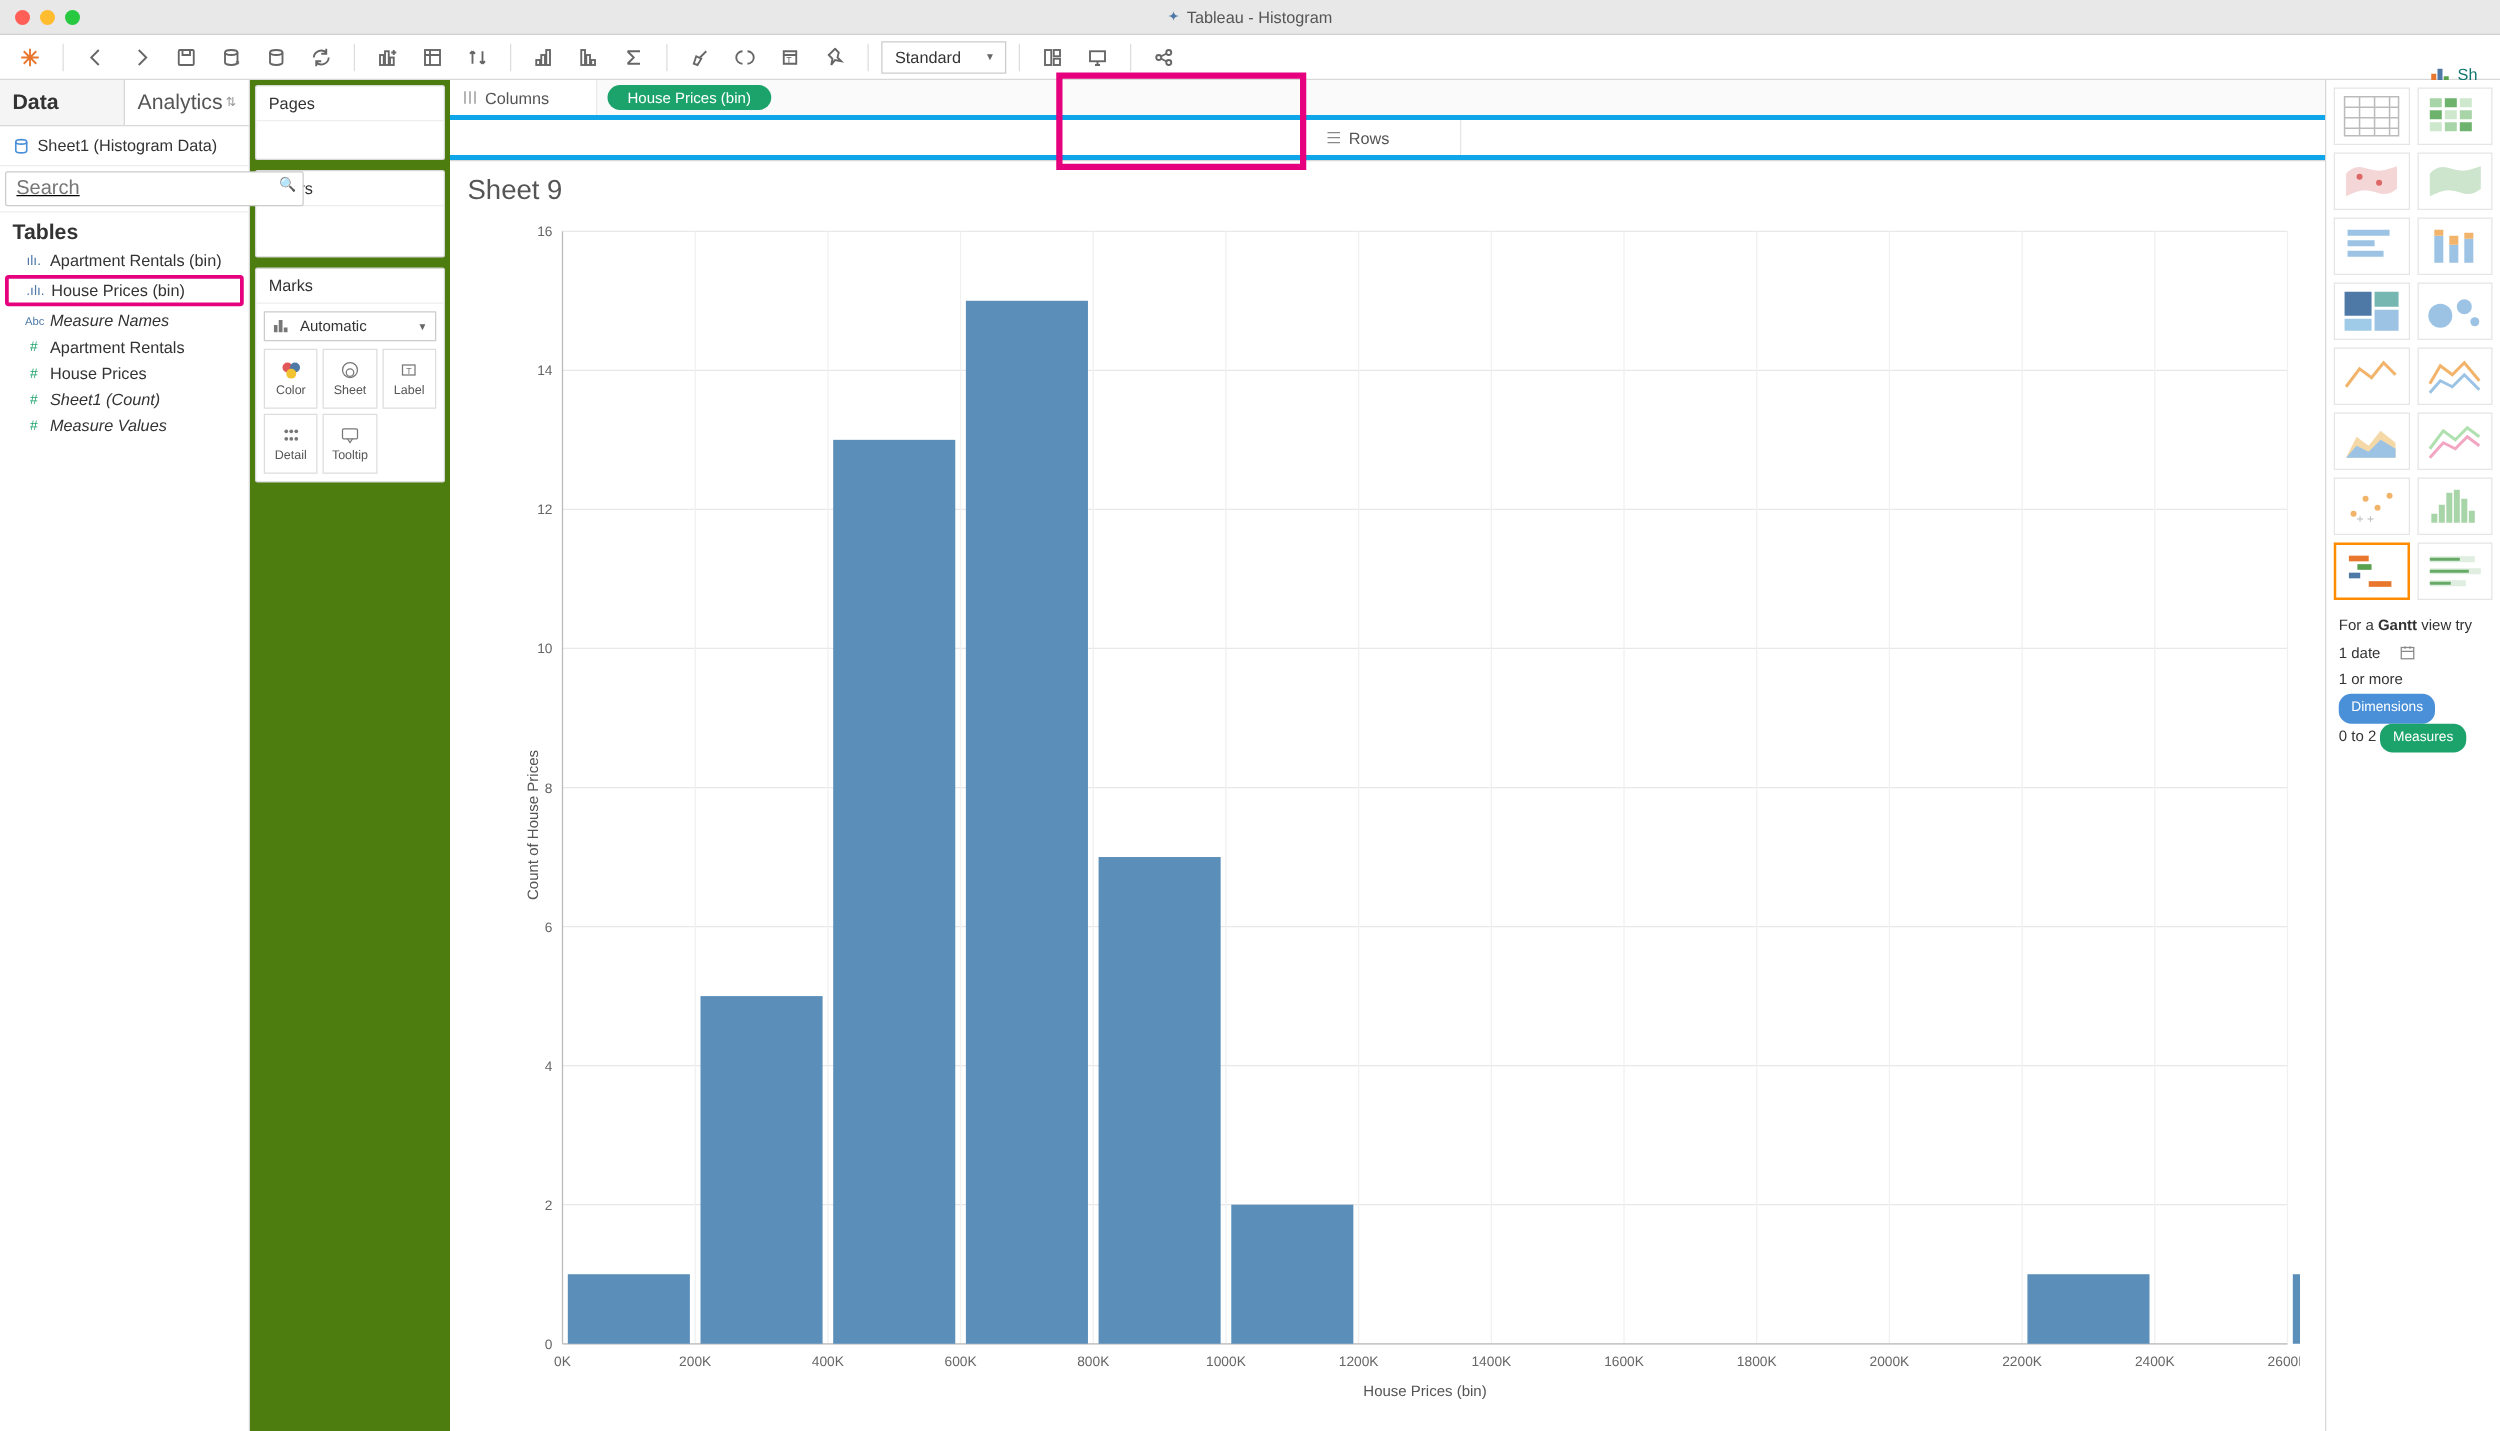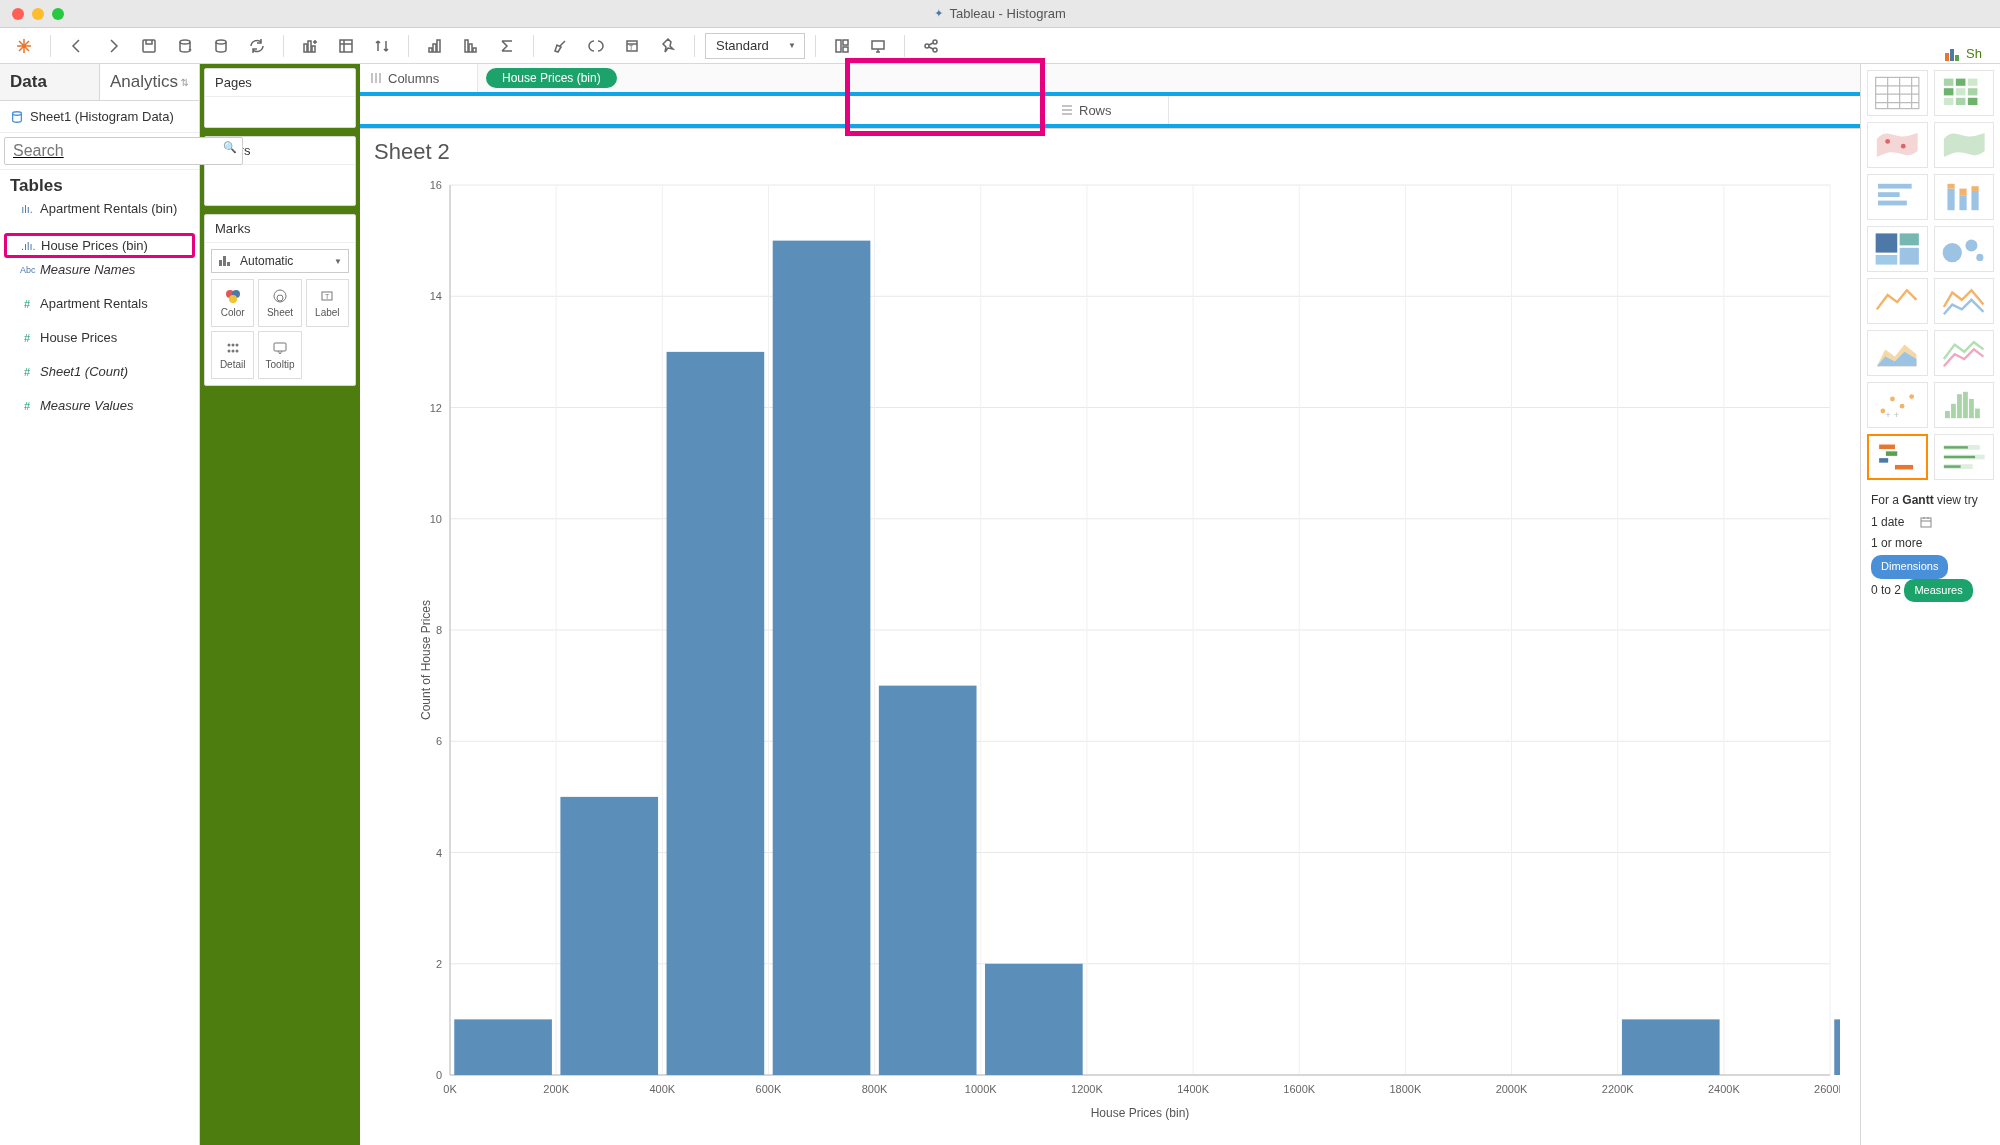--- a/index.html
+++ b/index.html
@@ -14,42 +14,42 @@
 .tab-logo { font-size: 11px; color: #4e79a7; }
 
 
 .toolbar { height: 36px; background: #fff; border-bottom: 1px solid #d8d8d8; display: flex; align-items: center; padding: 0 8px; gap: 4px; }
 .tb-btn { width: 32px; height: 28px; display: flex; align-items: center; justify-content: center; color: #555; border-radius: 3px; cursor: pointer; }
 .tb-btn svg { width: 16px; height: 16px; stroke: #666; fill: none; stroke-width: 1.5; }
 .tb-sep { width: 1px; height: 22px; background: #ddd; margin: 0 6px; }
 .tb-select { height: 26px; border: 1px solid #ccc; padding: 0 24px 0 10px; font-size: 13px; background: #fff; position: relative; display: flex; align-items: center; min-width: 100px; cursor: pointer; }
 .tb-select::after { content: "▼"; position: absolute; right: 8px; font-size: 8px; color: #666; }
 .tb-right { margin-left: auto; display: flex; align-items: center; gap: 4px; }
-.showme-btn { display:flex; gap:6px; padding:0 10px; height:28px; cursor:pointer; color:#4d7c0f;margin-top:28px;}
+.showme-btn { display:flex; align-items:center; gap:6px; padding:0 10px; height:28px; cursor:pointer; color:#0f766e;margin-top:28px;}
 .showme-btn svg{width:16px;height:16px;}
 
 
 .main { display: flex; height: calc(100% - 64px); }
 
 
 .datapane { width: 200px; background: #fff; border-right: 1px solid #d8d8d8; display: flex; flex-direction: column; }
 .dp-tabs { display: flex; border-bottom: 1px solid #d8d8d8; }
 .dp-tab { flex: 1; padding: 8px 10px; font-size: 17px; cursor: pointer; text-align: left; }
 .dp-tab.active { font-weight: 600; background: #f5f5f5; border-right:1px solid #d8d8d8; }
 .dp-tab.analytics { display:flex; justify-content:space-between; align-items:center; color:#555;}
 .dp-tab.analytics::after{content:"⇅"; font-size:10px;color:#999;}
 .dp-source { padding: 8px 10px; display: flex; align-items: center; gap: 6px; font-size: 13px; color: #333; border-bottom: 1px solid #eee; cursor:pointer;}
 .dp-source svg{width:14px;height:14px;stroke:#4a90d9;fill:none;stroke-width:1.5;}
 .dp-search { display: flex; align-items: center; padding: 4px; gap: 4px; border-bottom: 1px solid #eee; }
 .dp-search input { flex: 1; border: 1px solid #ccc; padding: 4px 22px 4px 8px; font-size: 16px; border-radius:2px;text-decoration:underline;}
 .dp-search-wrap{position:relative;flex:1;}
 .dp-search-wrap::after{content:"🔍";position:absolute;right:6px;top:4px;font-size:11px;color:#999;}
 .dp-search-btn{width:22px;height:22px;display:flex;align-items:center;justify-content:center;color:#666;cursor:pointer;}
 .dp-section { padding: 6px 10px 2px; font-weight: 600; font-size: 17px; color: #333; }
-.dp-field { padding: 3px 10px 16px 20px; display: flex; align-items: center; gap: 6px; font-size: 13px; cursor: pointer; white-space:nowrap;}
+.dp-field { padding: 3px 10px 3px 20px; display: flex; align-items: center; gap: 6px; font-size: 13px; cursor: pointer; white-space:nowrap;}
 .dp-field.hl { border: 3px solid #e6007e; border-radius: 3px; margin:1px 4px; padding:2px 6px 2px 14px;}
 .fi { width: 14px; text-align: center; font-size: 11px; }
 .fi.dim-bin { color: #4e79a7; }
 .fi.dim-abc { color: #4e79a7; font-size:9px;}
 .fi.meas { color: #1ca36c; }
 .fname.italic { font-style: italic; }
 
 
 .cards { width: 160px; background: #4d7c0f; display: flex; flex-direction: column; gap: 8px; padding: 4px; }
 .card { background: #fff; border: 1px solid #d8d8d8; border-radius: 2px; }
@@ -390,21 +390,21 @@
         <div class="shelf-label">
           <svg viewBox="0 0 12 12">
               <path d="M1 2h10M1 6h10M1 10h10"></path>
             </svg>
           <span>Rows</span>
         </div>
       </div>
       <div class="shelf-highlight"></div>
     </div>
 
-    <div class="sheet-title">Sheet 2</div>
+    <div class="sheet-title">Sheet 9</div>
 
     <div class="chart-area">
       <div class="axis-label-y">Count of House Prices</div>
       <svg class="chart-svg" id="chartsvg">
           <line x1="30" y1="900" x2="1410" y2="900" stroke="#e8e8e8"></line>
           <text x="22" y="904" text-anchor="end" font-size="11" fill="#666">0</text>
           <line x1="30" y1="788.75" x2="1410" y2="788.75" stroke="#e8e8e8"></line>
           <text x="22" y="792.75" text-anchor="end" font-size="11" fill="#666">2</text>
           <line x1="30" y1="677.5" x2="1410" y2="677.5" stroke="#e8e8e8"></line>
           <text x="22" y="681.5" text-anchor="end" font-size="11" fill="#666">4</text>

